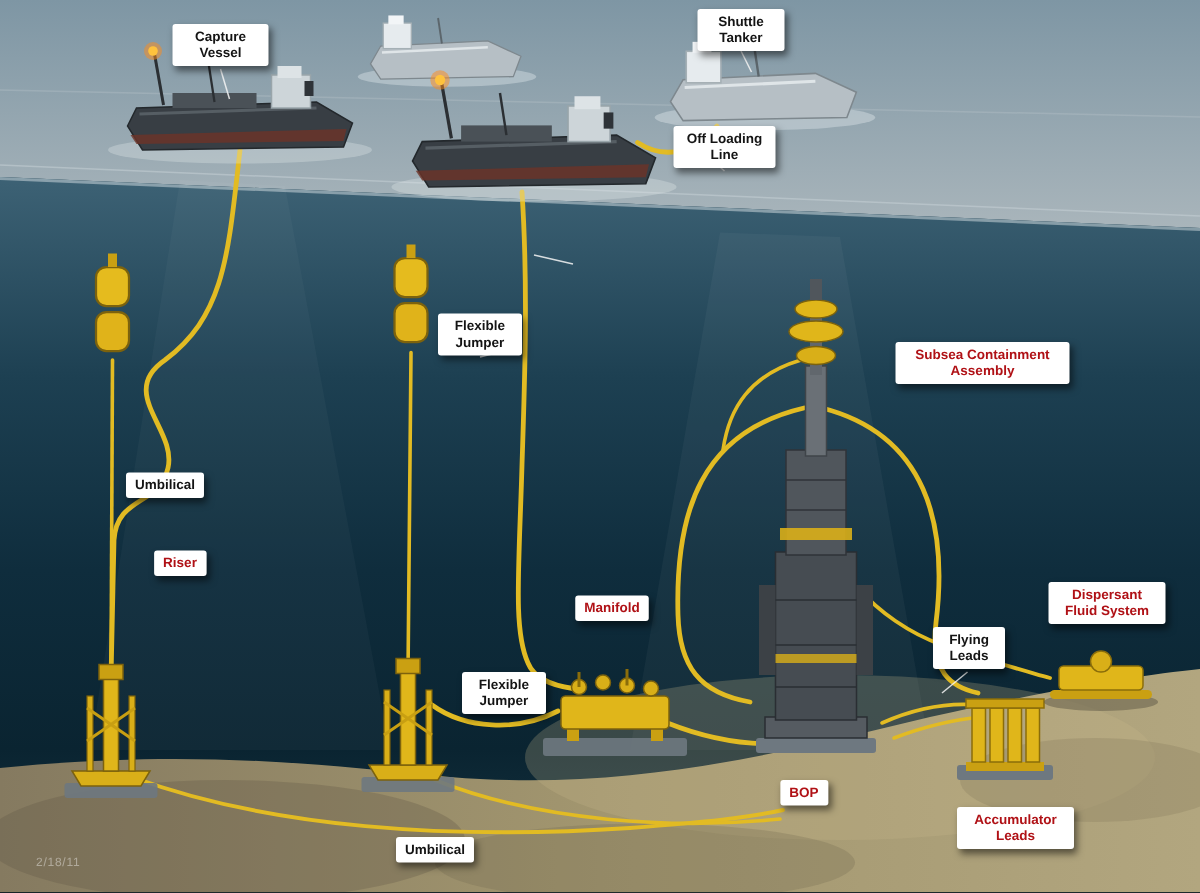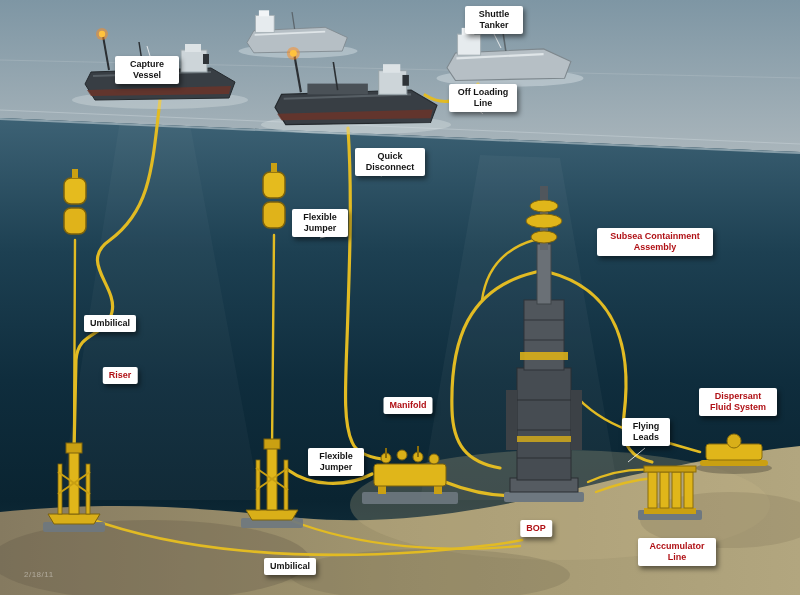--- a/index.html
+++ b/index.html
@@ -184,44 +184,43 @@
     <g stroke="#f5f5f5" stroke-width="1" opacity="0.85">
       <line x1="147" y1="46" x2="153" y2="66"></line>
       <line x1="494" y1="34" x2="501" y2="48"></line>
       <line x1="483" y1="114" x2="468" y2="101"></line>
       <line x1="382" y1="176" x2="356" y2="170"></line>
       <line x1="320" y1="238" x2="344" y2="232"></line>
       <line x1="645" y1="448" x2="628" y2="462"></line>
     </g>
   </svg>
 
-  <div class="lbl" style="left:147px;top:16px;width:52px;margin-top:40px;">Capture Vessel</div>
+  <div class="lbl" style="left:147px;top:16px;width:52px;">Capture Vessel</div>
 
   <div class="lbl" style="left:494px;top:6px;width:46px;">Shuttle Tanker</div>
 
   <div class="lbl" style="left:483px;top:84px;width:56px;">Off Loading Line</div>
 
-  <div class="lbl" style="left:390px;top:148px;width:58px;">Quick Disconnect</div>
 
   <div class="lbl" style="left:320px;top:209px;width:44px;">Flexible Jumper</div>
 
   <div class="lbl one" style="left:110px;top:315px;">Umbilical</div>
 
   <div class="lbl one red" style="left:120px;top:367px;">Riser</div>
 
   <div class="lbl one red" style="left:408px;top:397px;">Manifold</div>
 
   <div class="lbl red" style="left:738px;top:388px;width:66px;">Dispersant Fluid System</div>
 
   <div class="lbl red" style="left:655px;top:228px;width:104px;">Subsea Containment Assembly</div>
 
   <div class="lbl" style="left:646px;top:418px;width:36px;">Flying Leads</div>
 
   <div class="lbl one red" style="left:536px;top:520px;">BOP</div>
 
-  <div class="lbl red" style="left:677px;top:538px;width:66px;">Accumulator Line</div>
+  <div class="lbl red" style="left:677px;top:538px;width:66px;">Accumulator Leads</div>
 
   <div class="lbl" style="left:336px;top:448px;width:44px;">Flexible Jumper</div>
 
   <div class="lbl one" style="left:290px;top:558px;">Umbilical</div>
 
   <div class="watermark">2/18/11</div>
 </div>
 
 </body></html>

